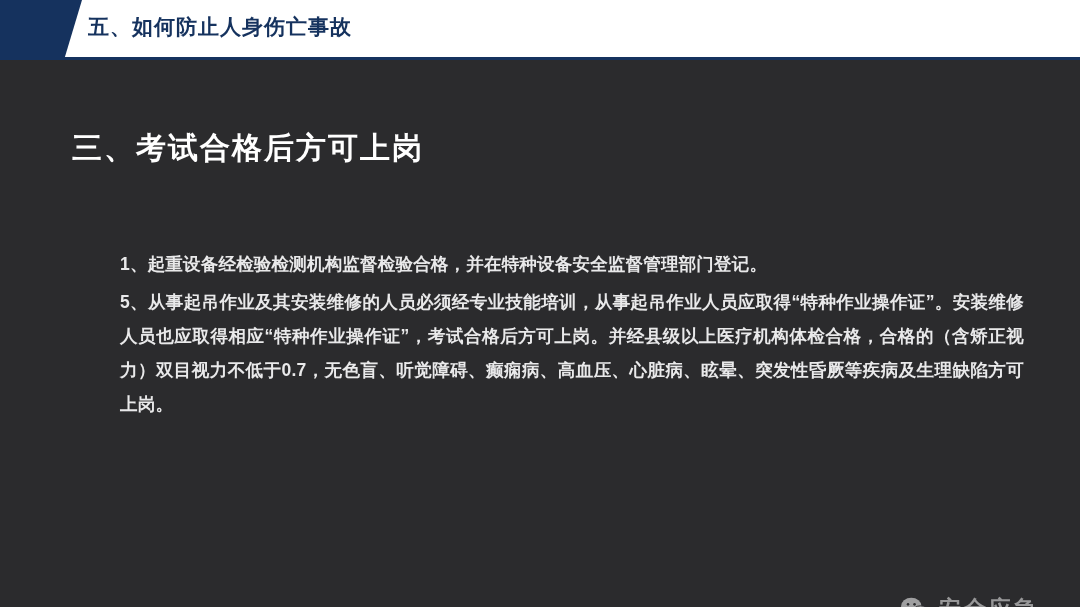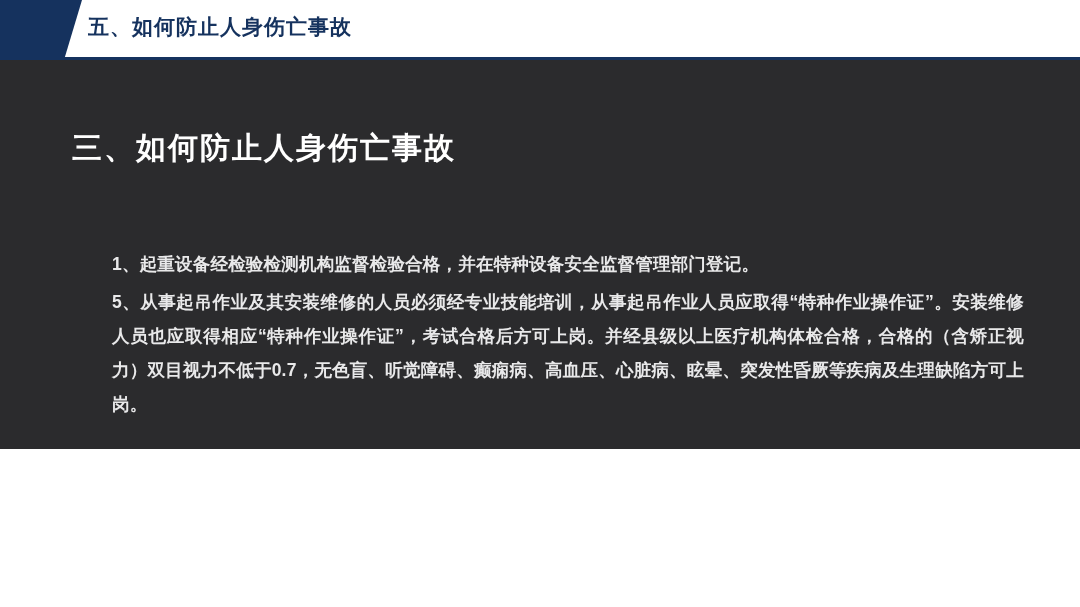--- a/index.html
+++ b/index.html
@@ -9,21 +9,21 @@
   body {
     width: 1080px;
     height: 607px;
     background: #ffffff;
     font-family: "Liberation Sans", sans-serif;
     overflow: hidden;
   }
   .slide {
     position: relative;
     width: 1080px;
-    height: 449px;
+    height: 607px;
     background: #5eead4;
     overflow: hidden;
   }
   
   .header {
     position: absolute;
     left: 0;
     top: 0;
     width: 1080px;
     height: 60px;
@@ -90,21 +90,21 @@
     left: 112px;
     top: 187px;
     width: 912px;
     color: #e9e9ea;
     font-size: 17.5px;
     line-height: 34px;
     font-weight: bold;
     letter-spacing: 0.2px;
   }
   .para {
-    margin: 0 0 4px 0;
+    margin: 0 0 4px 8px;
     text-align: justify;
   }
   .wm-wechat {
     position: absolute;
     left: 900px;
     top: 534px;
     display: flex;
     align-items: center;
     opacity: 0.55;
   }
@@ -128,21 +128,21 @@
 <div class="slide">
 
   <div class="header">
     <div class="header-accent"></div>
     <div class="header-title">五、如何防止人身伤亡事故</div>
     <div class="header-rule"></div>
   </div>
 
   <div class="body-area">
 
-    <div class="section-title">三、如何防止人身伤亡事故</div>
+    <div class="section-title">三、考试合格后方可上岗</div>
 
     <div class="content-block">
       <p class="para">1、起重设备经检验检测机构监督检验合格，并在特种设备安全监督管理部门登记。</p>
       <p class="para">5、从事起吊作业及其安装维修的人员必须经专业技能培训，从事起吊作业人员应取得“特种作业操作证”。安装维修人员也应取得相应“特种作业操作证”，考试合格后方可上岗。并经县级以上医疗机构体检合格，合格的（含矫正视力）双目视力不低于0.7，无色盲、听觉障碍、癫痫病、高血压、心脏病、眩晕、突发性昏厥等疾病及生理缺陷方可上岗。</p>
     </div>
 
     <div class="wm-wechat">
       <span class="wx-icon">
         <svg viewBox="0 0 32 28" width="30" height="26" xmlns="http://www.w3.org/2000/svg">
           <ellipse cx="12" cy="11" rx="11" ry="9" fill="#ffffff"></ellipse>

